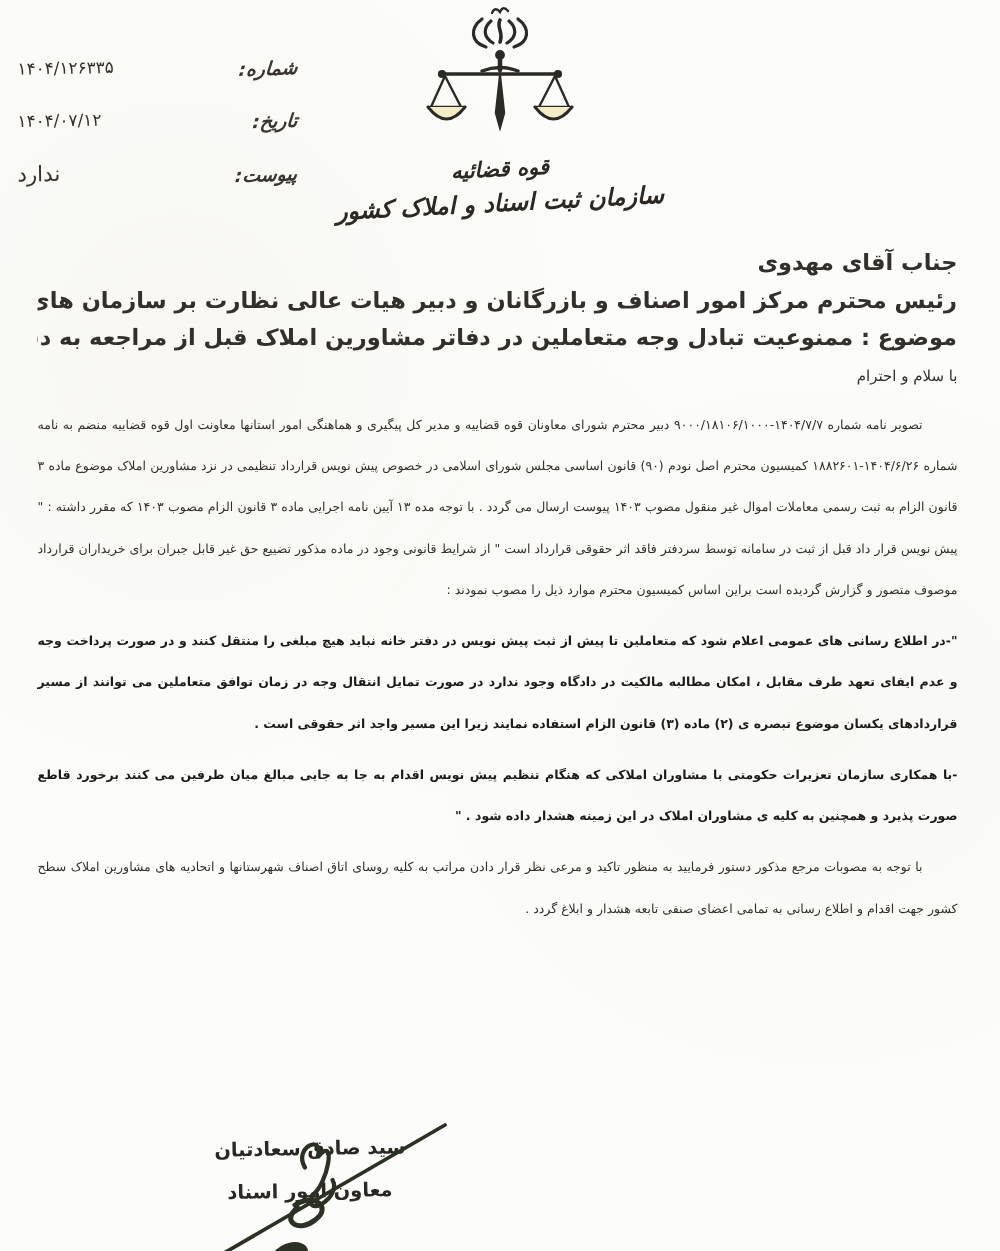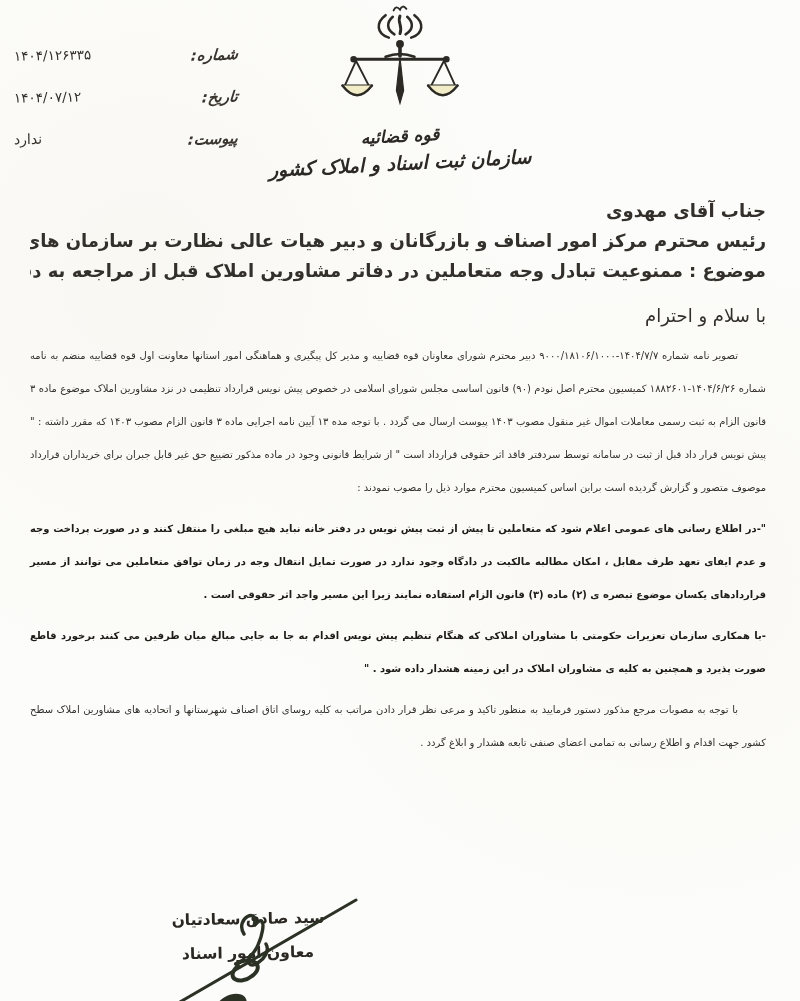--- a/index.html
+++ b/index.html
@@ -46,21 +46,21 @@
     font-size:19px;font-weight:bold;font-style:italic;color:#2c2924;
     transform:rotate(-3deg);margin-top:6px;white-space:nowrap;
   }
 
   
   .letter{
     position:absolute;top:196px;right:34px;left:30px;
     direction:rtl;text-align:right;font-size:15px;color:#33302b;
   }
   .head-line{font-weight:bold;font-size:18px;line-height:30px;white-space:nowrap;overflow:hidden;}
-  .salutation{font-size:18px;line-height:30px;margin-top:15px;}
+  .salutation{font-size:12px;line-height:30px;}
   .para{
     text-align:justify;line-height:33px;margin:8px 0 0;text-indent:28px;
     font-size:10px;
   }
   .para.flush{text-indent:0;}
   .para.bold{font-weight:bold;color:#1d1b18;}
 
   
   .signature{
     position:absolute;top:906px;left:128px;width:240px;text-align:center;
@@ -79,21 +79,21 @@
     <div class="meta-row">
       <span class="meta-label">شماره:</span>
       <span class="meta-value">۱۴۰۴/۱۲۶۳۳۵</span>
     </div>
     <div class="meta-row">
       <span class="meta-label">تاریخ:</span>
       <span class="meta-value">۱۴۰۴/۰۷/۱۲</span>
     </div>
     <div class="meta-row">
       <span class="meta-label">پیوست:</span>
-      <span class="meta-value" style="direction:rtl;letter-spacing:0;font-size:14px;">ندارد</span>
+      <span class="meta-value" style="direction:rtl;letter-spacing:0;font-size:17px;">ندارد</span>
     </div>
   </div>
 
   <div class="logo-block">
     <svg width="128" height="120" viewBox="0 0 160 150">
       <g stroke="#2c2a25" fill="none" stroke-width="3" stroke-linecap="round">
 
         <path d="M72 8 q3 -7 8 -1 q3 -7 8 -1" stroke-width="2.4"></path>
         <path d="M80 15 c-4 8 4 12 0 22" stroke-width="3.6"></path>
         <path d="M71 16 c-8 7 -8 16 2 22" stroke-width="3.2"></path>

